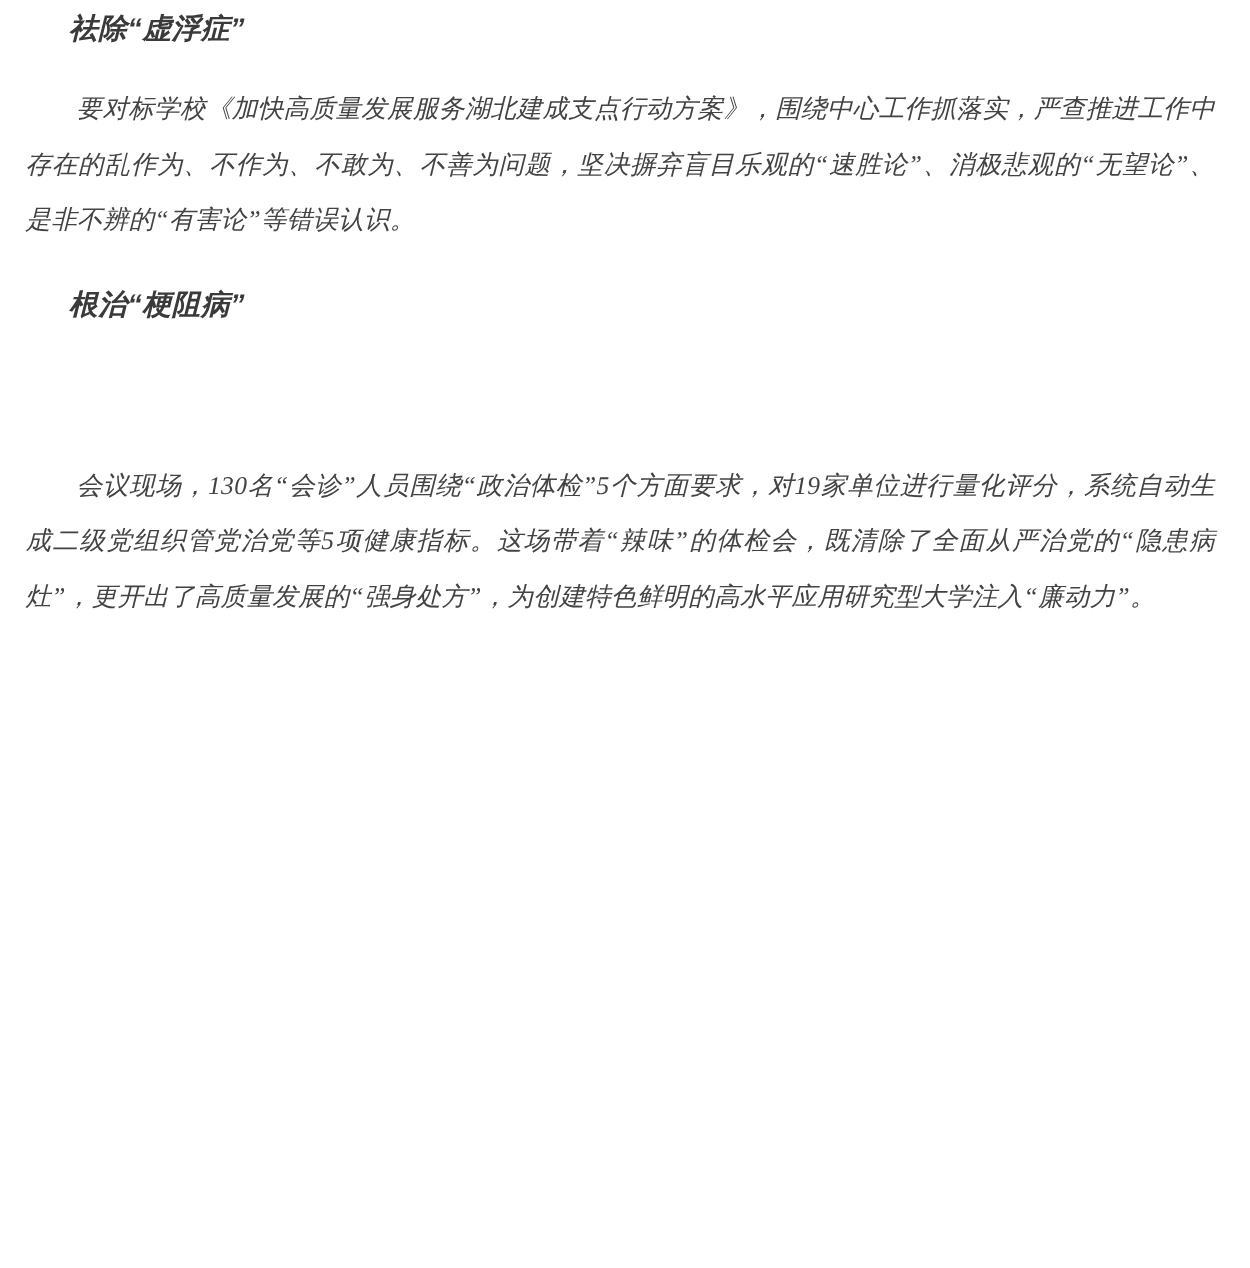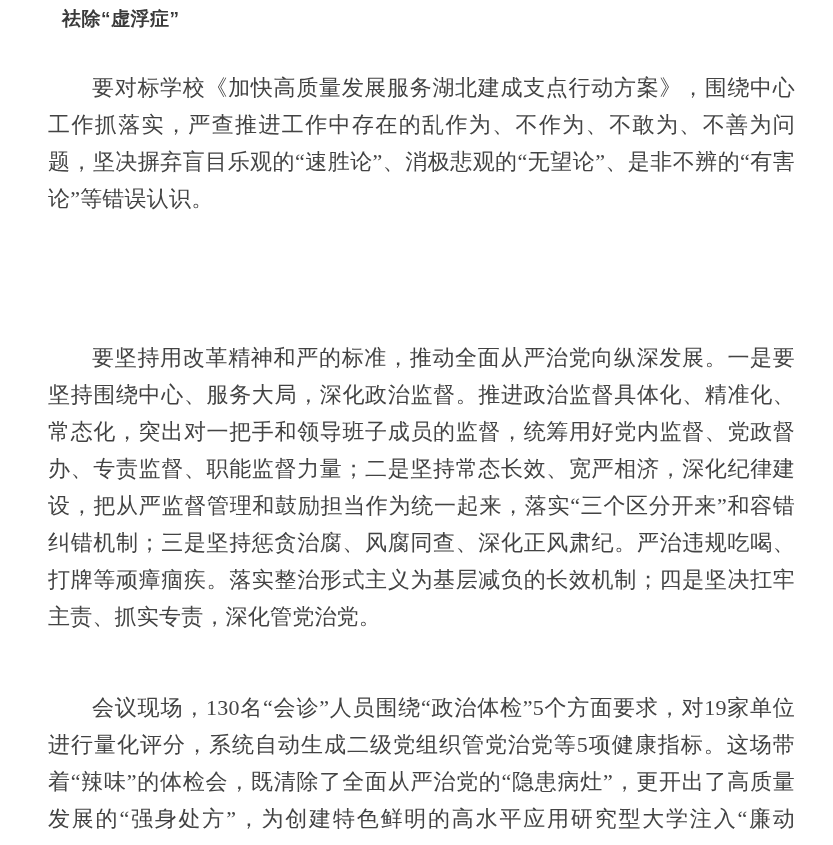--- a/index.html
+++ b/index.html
@@ -11,61 +11,62 @@
     width: 833px;
     height: 845px;
     font-family: "Liberation Serif", "DejaVu Serif", serif;
     color: #3f3f3f;
     overflow: hidden;
   }
   .page {
     width: 833px;
     height: 845px;
     box-sizing: border-box;
-    padding: 0 22px 0 32px;
+    padding: 0 22px 0 16px;
     position: relative;
+    font-style: italic;
   }
   .heading {
     font-family: "Liberation Sans", "DejaVu Sans", sans-serif;
     font-weight: bold;
     font-size: 19px;
     color: #3a3a3a;
     letter-spacing: 0.5px;
     margin: 0;
     padding: 0 0 0 30px;
   }
   .h-first {
     padding-top: 6px;
   }
   .para {
-    font-size: 22px;
+    font-size: 17px;
     line-height: 37px;
     color: #434343;
-    margin: 16px;
+    margin: 1px;
     text-align: justify;
     text-justify: inter-ideograph;
     text-indent: 2em;
     letter-spacing: 0.2px;
   }
   .gap-after-heading { height: 21px; }
   .gap-before-heading { height: 24px; }
   .gap-para { height: 22px; }
 </style>
 </head>
 <body>
 
 <div class="page">
 
   <h2 class="heading h-first">祛除“虚浮症”</h2>
   <div class="gap-after-heading"></div>
   <p class="para">要对标学校《加快高质量发展服务湖北建成支点行动方案》，围绕中心工作抓落实，严查推进工作中存在的乱作为、不作为、不敢为、不善为问题，坚决摒弃盲目乐观的“速胜论”、消极悲观的“无望论”、是非不辨的“有害论”等错误认识。</p>
 
   <div class="gap-before-heading"></div>
+  <h2 class="heading">根治“梗阻病”</h2>
   <div class="gap-after-heading"></div>
 
   <div class="gap-before-heading"></div>
   <div class="gap-after-heading"></div>
-  <p class="para">要坚持用改革精神和严的标准，推动全面从严治党向纵深发展。一是要坚持围绕中心、服务大局，深化政治监督。推进政治监督具体化、精准化、常态化，突出对一把手和领导班子成员的监督，统筹用好党内监督、党政督办、专责监督、职能监督力量；二是坚持常态长效、宽严相济，深化纪律建设，把从严监督管理和鼓励担当作为统一起来，落实“三个区分开来”和容错纠错机制；三是坚持惩贪治腐、风腐同查、深化正风肃纪。严治违规吃喝、打牌等顽瘴痼疾。落实整治形式主义为基层减负的长效机制；四是坚决扛牢主责、抓实专责，深化管党治党。</p>
 
   <div class="gap-para"></div>
   <p class="para">会议现场，130名“会诊”人员围绕“政治体检”5个方面要求，对19家单位进行量化评分，系统自动生成二级党组织管党治党等5项健康指标。这场带着“辣味”的体检会，既清除了全面从严治党的“隐患病灶”，更开出了高质量发展的“强身处方”，为创建特色鲜明的高水平应用研究型大学注入“廉动力”。</p>
 
 </div>
 
 </body></html>

